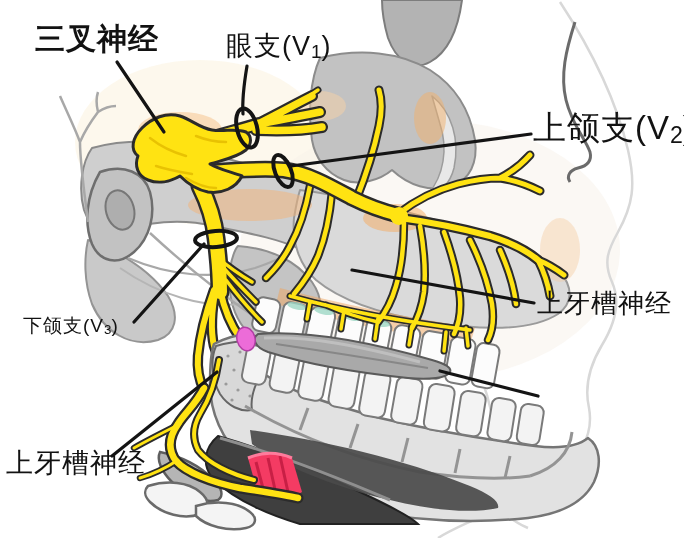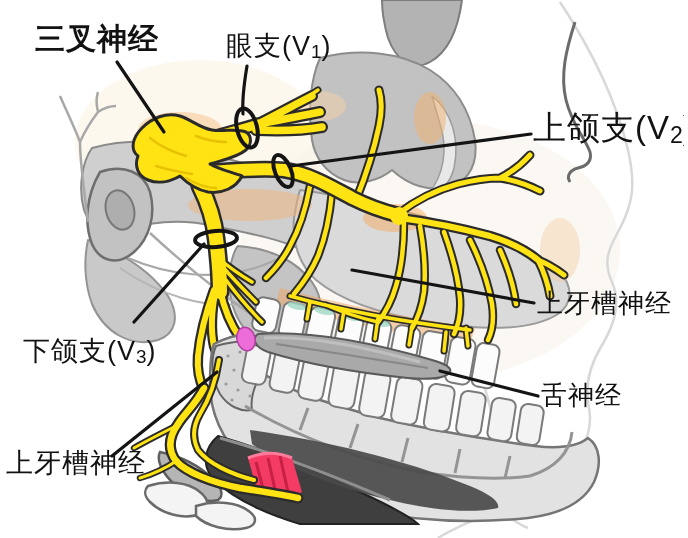--- a/index.html
+++ b/index.html
@@ -272,20 +272,19 @@
 <div class="lbl" style="left:226px;top:33px;font-size:27px;text-align:right;">
   <span>眼支(V</span><sub>1</sub><span>)</span>
 </div>
 
 <div class="lbl" style="left:533px;top:111px;font-size:33px;">
   <span>上颌支(V</span><sub>2</sub><span>)</span>
 </div>
 
 <div class="lbl" style="left:537px;top:290px;font-size:26px;">上牙槽神经</div>
 
-<div class="lbl" style="left:23px;top:338px;font-size:27px;text-align:center;">
+<div class="lbl" style="left:23px;top:316px;font-size:19px;text-align:center;">
   <span>下颌支(V</span><sub>3</sub><span>)</span>
 </div>
 
-<div class="lbl" style="left:541px;top:382px;font-size:26px;">舌神经</div>
 
 <div class="lbl" style="left:6px;top:450px;font-size:27px;">上牙槽神经</div>
 </div>
 
 </body></html>

